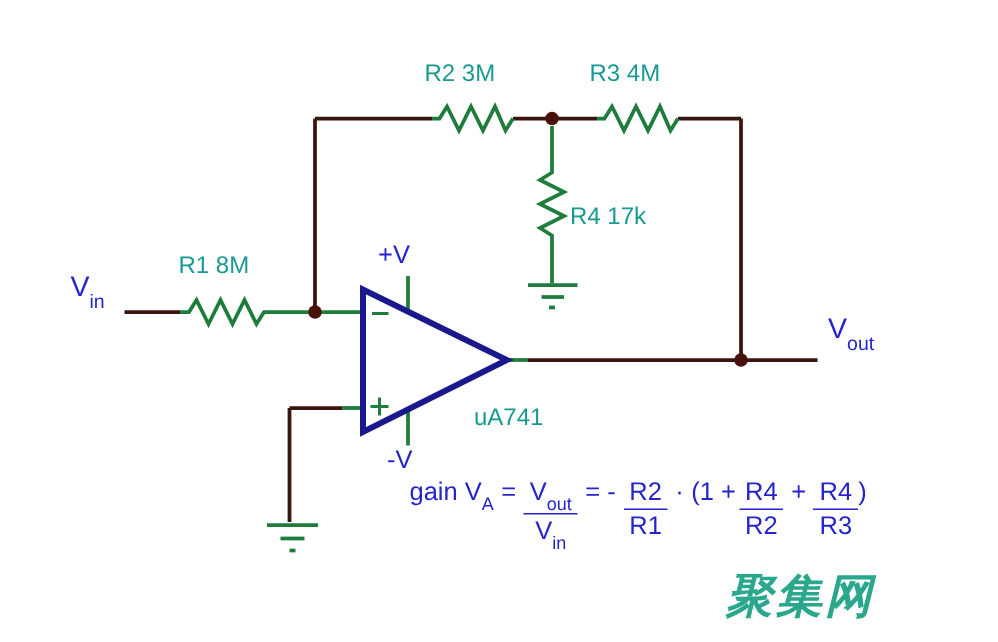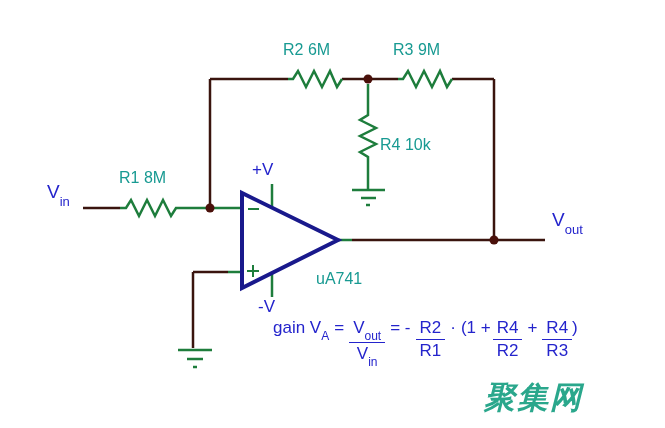--- a/index.html
+++ b/index.html
@@ -109,23 +109,23 @@
       <circle cx="494" cy="240" r="4.5"></circle>
     </g>
   </svg>
 
   <div class="lbl blue vlabel" style="left:47px;top:182px"><span>V</span><sub>in</sub></div>
   <div class="lbl blue vlabel" style="left:552px;top:210px"><span>V</span><sub>out</sub></div>
   <div class="lbl blue pv" style="left:252px;top:161px">+V</div>
   <div class="lbl blue pv" style="left:258px;top:298px">-V</div>
 
   <div class="lbl teal" style="left:119px;top:170px">R1 8M</div>
-  <div class="lbl teal" style="left:283px;top:42px">R2 6M</div>
-  <div class="lbl teal" style="left:393px;top:42px">R3 9M</div>
-  <div class="lbl teal" style="left:380px;top:137px">R4 10k</div>
+  <div class="lbl teal" style="left:283px;top:42px">R2 3M</div>
+  <div class="lbl teal" style="left:393px;top:42px">R3 4M</div>
+  <div class="lbl teal" style="left:380px;top:137px">R4 17k</div>
   <div class="lbl teal" style="left:316px;top:271px">uA741</div>
 
   <div class="formula">
     <span><span>gain V</span><sub>A</sub></span>
     <span class="op">=</span>
     <span class="frac">
       <span class="num"><span>V</span><sub>out</sub></span>
       <span class="den"><span>V</span><sub>in</sub></span>
     </span>
     <span class="op">= -</span>

